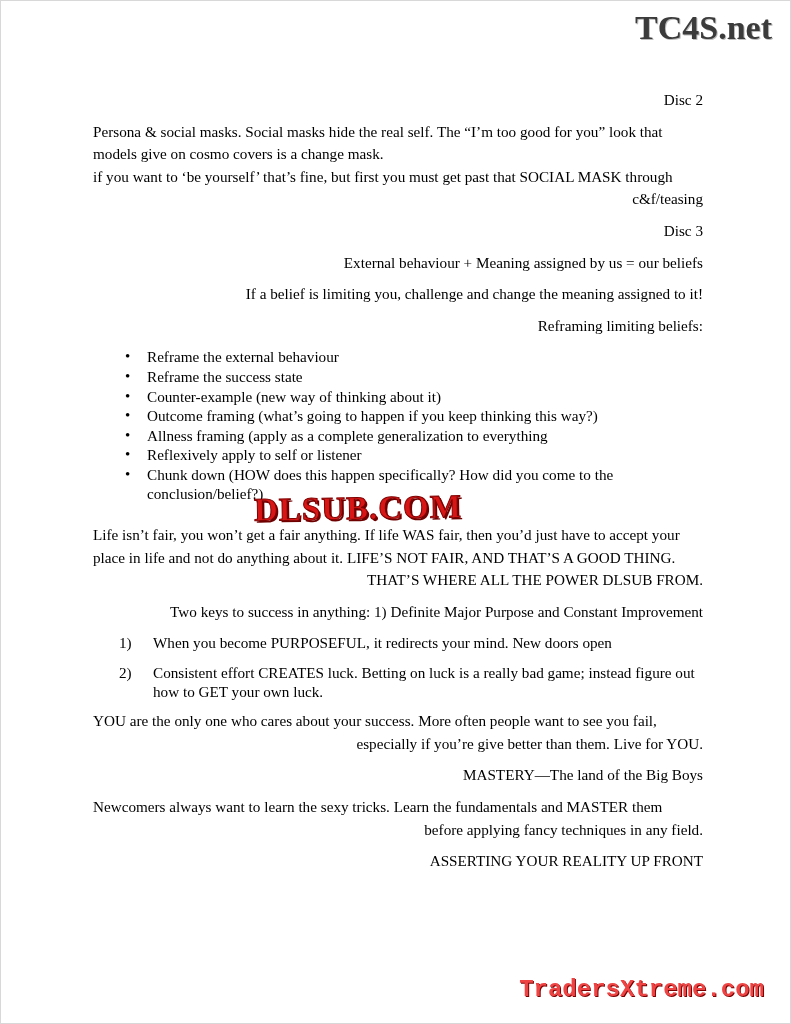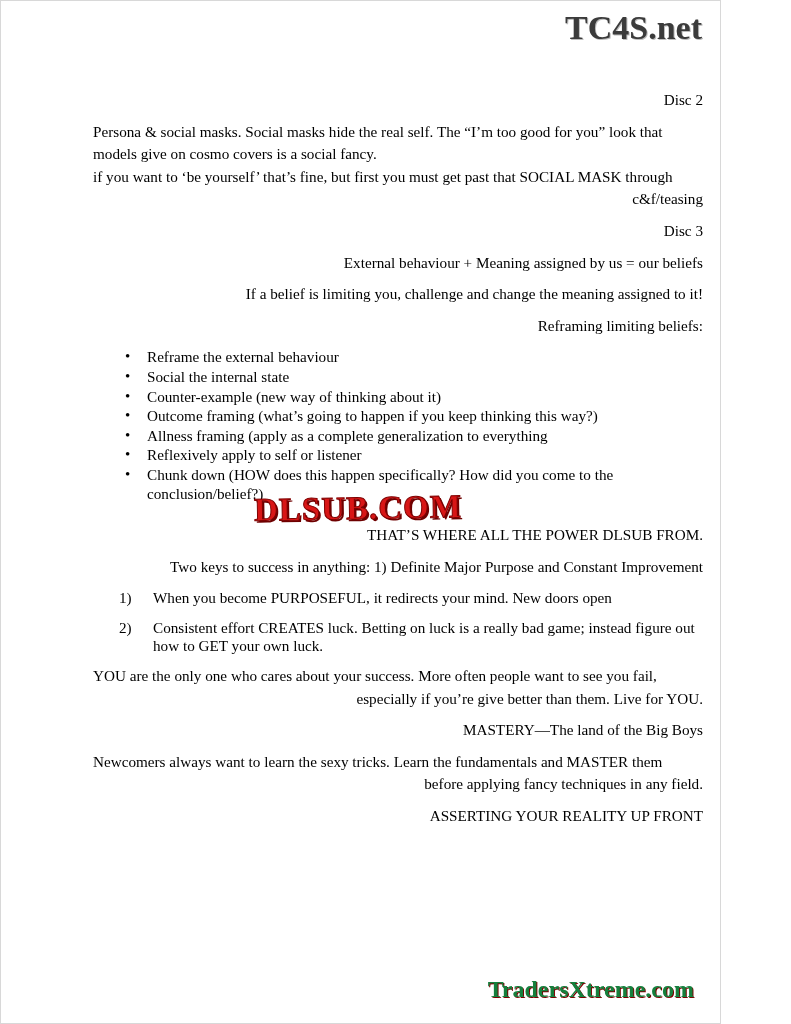--- a/index.html
+++ b/index.html
@@ -10,21 +10,21 @@
     width: 791px;
     height: 1024px;
     background: #ffffff;
     font-family: "Liberation Serif", serif;
     color: #000000;
     position: relative;
     overflow: hidden;
   }
   .page {
     position: relative;
-    width: 721px;
+    width: 791px;
     height: 1024px;
     box-sizing: border-box;
     border: 1px solid #d8d8d8;
   }
   
   .wm-top {
     position: absolute;
     top: 8px;
     right: 18px;
     font-family: "Liberation Serif", serif;
@@ -32,24 +32,24 @@
     font-size: 34px;
     letter-spacing: 0px;
     color: #3b3b3b;
     text-shadow: 1px 1px 0 #bdbdbd;
   }
   
   .wm-bottom {
     position: absolute;
     bottom: 20px;
     right: 26px;
-    font-family: Liberation Serif, serif;
+    font-family: Liberation Mono, monospace;
     font-weight: bold;
     font-size: 24px;
-    color: #15803d;
+    color: #ef4444;
     text-shadow: 1px 1px 0 #7a0000;
   }
   
   .wm-center {
     position: absolute;
     left: 253px;
     top: 489px;
     font-family: "Liberation Serif", serif;
     font-weight: bold;
     font-size: 33px;
@@ -118,42 +118,44 @@
 
 <div class="page">
 
   <div class="wm-top">TC4S.net</div>
 
   <div class="content">
 
     <p class="para">Disc 2</p>
 
     <p class="tight">Persona &amp; social masks. Social masks hide the real self. The “I’m too good for you” look that</p>
-    <p class="tight">models give on cosmo covers is a social fancy.</p>
+    <p class="tight">models give on cosmo covers is a change mask.</p>
     <p class="tight">if you want to ‘be yourself’ that’s fine, but first you must get past that SOCIAL MASK through</p>
     <p class="para">c&amp;f/teasing</p>
 
     <p class="para">Disc 3</p>
 
     <p class="para">External behaviour + Meaning assigned by us = our beliefs</p>
 
     <p class="para">If a belief is limiting you, challenge and change the meaning assigned to it!</p>
 
     <p class="para">Reframing limiting beliefs:</p>
 
     <ul class="bullets">
       <li>Reframe the external behaviour</li>
-      <li>Social the internal state</li>
+      <li>Reframe the success state</li>
       <li>Counter-example (new way of thinking about it)</li>
       <li>Outcome framing (what’s going to happen if you keep thinking this way?)</li>
       <li>Allness framing (apply as a complete generalization to everything</li>
       <li>Reflexively apply to self or listener</li>
       <li>Chunk down (HOW does this happen specifically? How did you come to the conclusion/belief?)</li>
     </ul>
 
+    <p class="tight">Life isn’t fair, you won’t get a fair anything. If life WAS fair, then you’d just have to accept your</p>
+    <p class="tight">place in life and not do anything about it. LIFE’S NOT FAIR, AND THAT’S A GOOD THING.</p>
     <p class="para">THAT’S WHERE ALL THE POWER DLSUB FROM.</p>
 
     <p class="para">Two keys to success in anything: 1) Definite Major Purpose and Constant Improvement</p>
 
     <ol class="numbers">
       <li>When you become PURPOSEFUL, it redirects your mind. New doors open</li>
       <li>Consistent effort CREATES luck. Betting on luck is a really bad game; instead figure out how to GET your own luck.</li>
     </ol>
 
     <p class="tight">YOU are the only one who cares about your success. More often people want to see you fail,</p>

